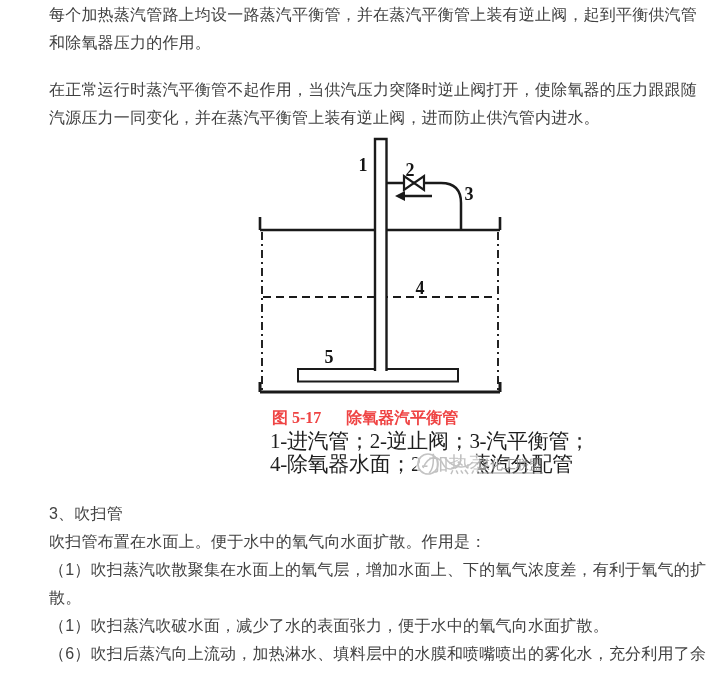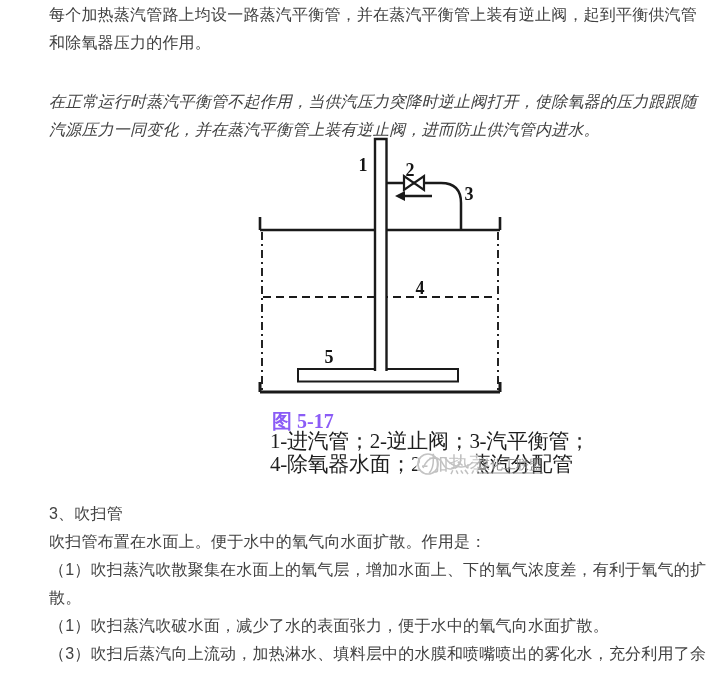--- a/index.html
+++ b/index.html
@@ -19,37 +19,37 @@
     font-size:16px;
     color:#414141;
   }
   .textblock .tline {
     line-height:28px;
     height:28px;
     white-space:pre;
     letter-spacing:0.2px;
   }
   #para1 { top:1px; }
-  #para2 { top:88px;font-style:italic; }
+  #para2 { top:76px; }
   #section-blowpipe { top:500px; }
 
   .figure-svg {
     position:absolute;
     left:220px; top:136px;
     width:260px; height:262px;
   }
   .figure-caption {
     position:absolute;
     left:240px; top:408px;
     display:flex;
     gap:25px;
     font-family:"Liberation Serif", serif;
     font-weight:bold;
-    font-size:20px;
-    color:#8b5cf6;
+    font-size:16px;
+    color:#ef4444;
     white-space:pre;
   }
   .figure-legend {
     position:absolute;
     left:238px; top:430px;
     font-family:"Liberation Serif", serif;
     font-size:21px;
     color:#1d1d1d;
   }
   .figure-legend .tline {
@@ -114,20 +114,21 @@
 
     <text class="dia-label" x="111" y="35" text-anchor="middle">1</text>
     <text class="dia-label" x="158" y="40" text-anchor="middle">2</text>
     <text class="dia-label" x="217" y="64" text-anchor="middle">3</text>
     <text class="dia-label" x="168" y="158" text-anchor="middle">4</text>
     <text class="dia-label" x="77" y="227" text-anchor="middle">5</text>
   </svg>
 
   <div class="figure-caption">
     <span>图 5-17</span>
+    <span>除氧器汽平衡管</span>
   </div>
 
   <div class="figure-legend">
       <div class="tline">1-进汽管；2-逆止阀；3-汽平衡管；</div>
       <div class="tline">4-除氧器水面；2-加热蒸汽分配管</div>
     </div>
 
   <svg class="watermark" viewBox="0 0 132 32">
     <rect x="1" y="3" width="64" height="26" rx="12" fill="rgba(255,255,255,0.72)"></rect>
     <g fill="none" stroke="#c3c3c3" stroke-width="1.6">
@@ -137,17 +138,17 @@
     <text x="62" y="21" font-size="13" fill="#8d8d8d" font-family="Liberation Sans, sans-serif">煤化工联盟</text>
     <path d="M62,25 H128" stroke="#9a9a9a" stroke-width="1"></path>
   </svg>
 
   <div class="textblock" id="section-blowpipe">
       <div class="tline">3、吹扫管</div>
       <div class="tline">吹扫管布置在水面上。便于水中的氧气向水面扩散。作用是：</div>
       <div class="tline">（1）吹扫蒸汽吹散聚集在水面上的氧气层，增加水面上、下的氧气浓度差，有利于氧气的扩</div>
       <div class="tline">散。</div>
       <div class="tline">（1）吹扫蒸汽吹破水面，减少了水的表面张力，便于水中的氧气向水面扩散。</div>
-      <div class="tline">（3）吹扫后蒸汽向上流动，加热淋水、填料层中的水膜和喷嘴喷出的雾化水，充分利用了余</div>
+      <div class="tline">（6）吹扫后蒸汽向上流动，加热淋水、填料层中的水膜和喷嘴喷出的雾化水，充分利用了余</div>
       <div class="tline">热。</div>
     </div>
 
 </div>
 
 </body></html>

